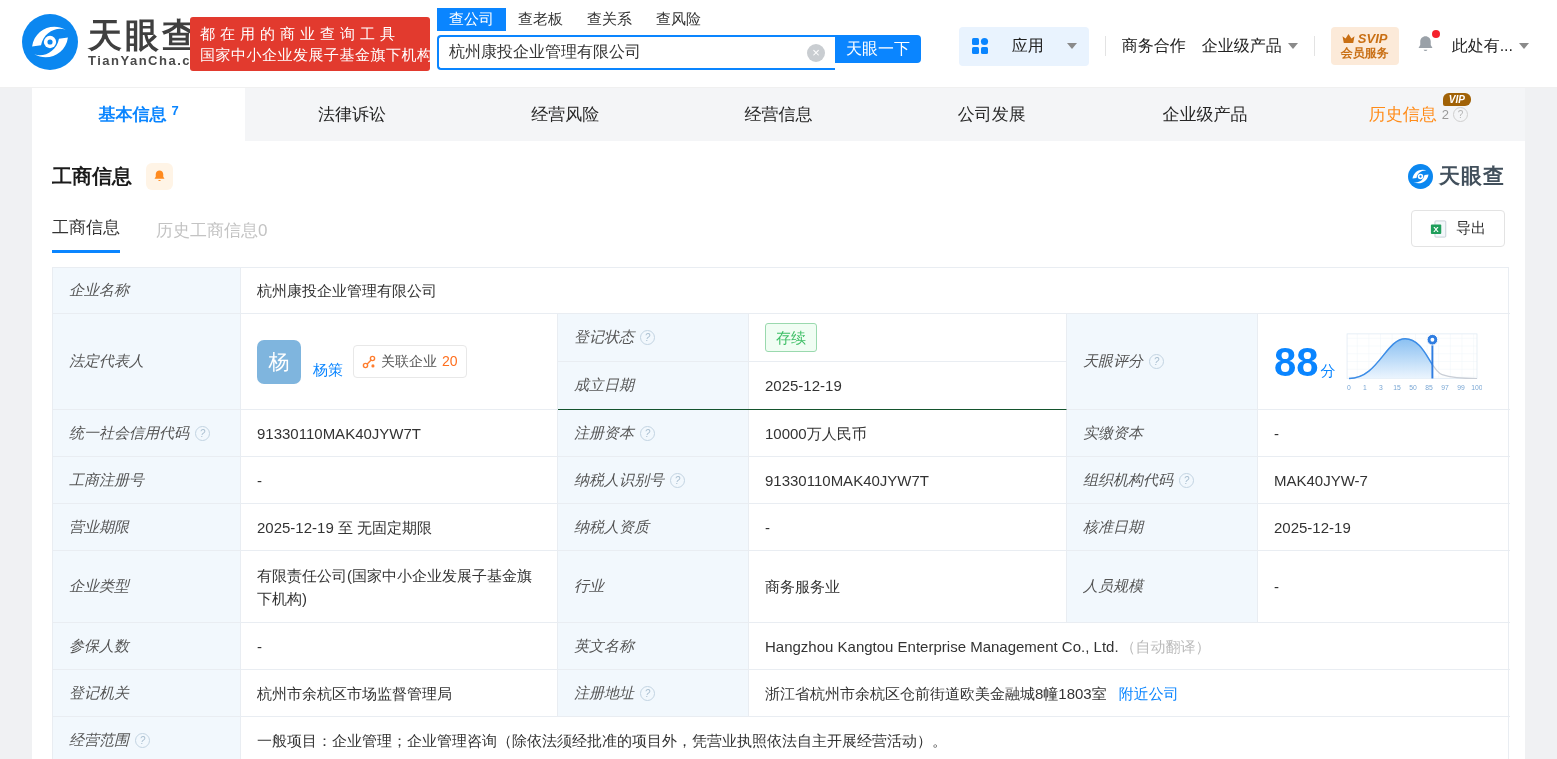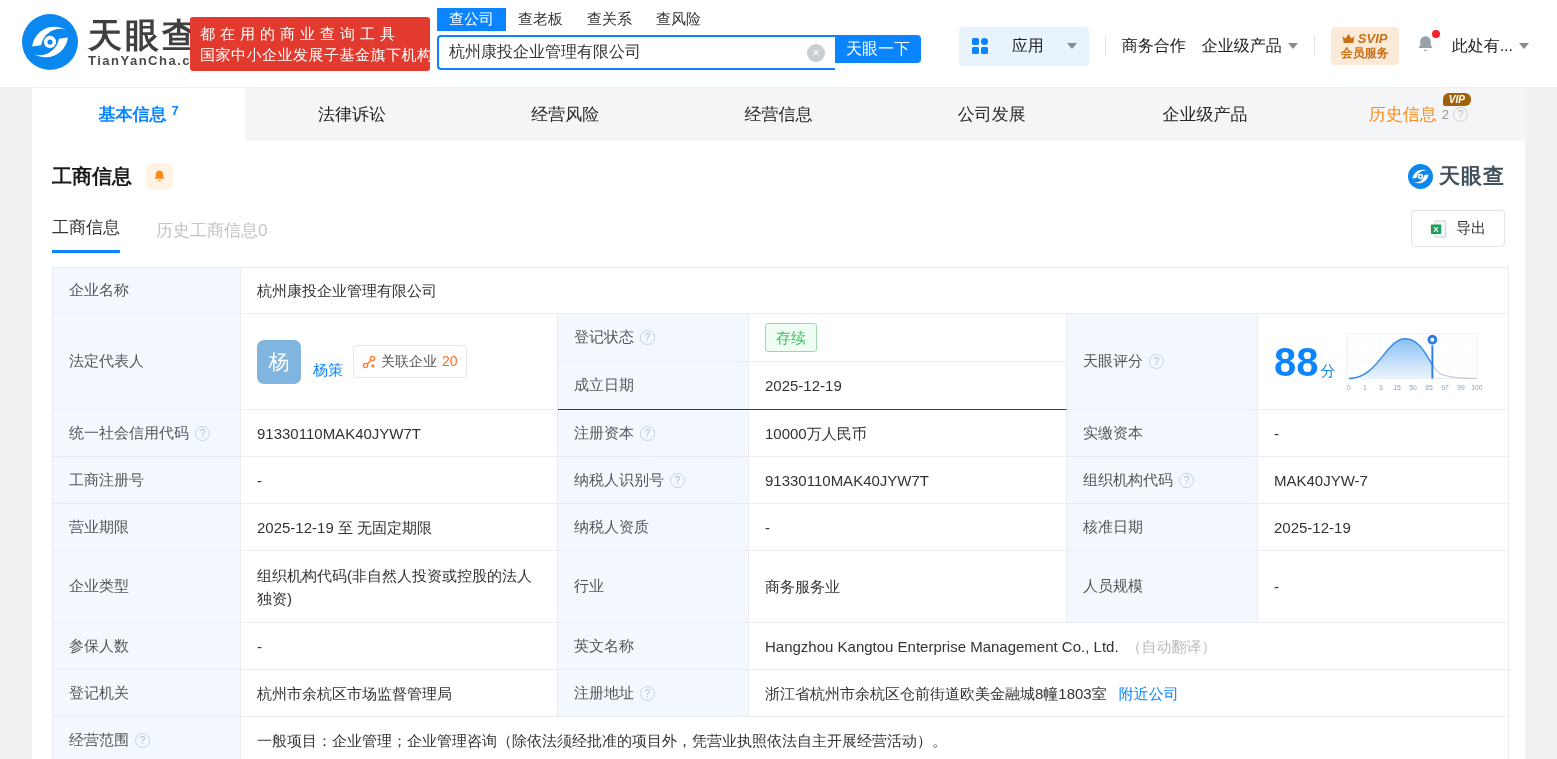--- a/index.html
+++ b/index.html
@@ -61,37 +61,37 @@
   .subtabs { display:flex; align-items:flex-end; gap:36px; margin-top:20px; border-bottom:1px solid transparent; }
   .subtab { font-size:17px; color:#333; padding-bottom:11px; cursor:pointer; }
   .subtab.active { border-bottom:3px solid #0a85ff; font-weight:500; }
   .subtab.dim { color:#c3c3c3; }
   .export-btn { margin-left:auto; display:flex; align-items:center; gap:8px; border:1px solid #e3e3e3; border-radius:4px; background:#fff; padding:8px 18px; font-size:15px; color:#333; cursor:pointer; font-family:inherit; margin-bottom:6px; }
   
   .biz-table { margin-top:13px; width:1457px; display:grid; grid-template-columns:188px 317px 191px 318px 191px 252px; grid-template-rows:46px 96px 47px 47px 47px 72px 47px 47px 47px; border:1px solid #e9edf2; }
   .cell { border-right:1px solid #e9edf2; border-bottom:1px solid #e9edf2; display:flex; align-items:center; padding:0 14px 0 16px; font-size:15px; }
   .cell.no-r { border-right:none; }
   .cell.no-b { border-bottom:none; }
-  .lbl { background:#f2f8fd; color:#555; gap:6px; }
+  .lbl { background:#f2f8fd; color:#555; gap:6px;font-style:italic; }
   .val { color:#333; line-height:23px; }
   .span5 { grid-column:span 5; }
   .span3 { grid-column:span 3; }
   .subgrid { grid-column:3 / 5; display:grid; grid-template-columns:191px 318px; grid-template-rows:1fr 1fr; border-right:1px solid #e9edf2; border-bottom:1px solid #14532d; }
   .subgrid .cell { border-bottom:none; }
   .subgrid .cell.b { border-bottom:1px solid #e9edf2; }
   .avatar { width:44px; height:44px; border-radius:7px; background:#7fb5de; color:#fff; font-size:21px; display:flex; align-items:center; justify-content:center; flex:none; }
   .rep-name { color:#0a85ff; margin:16px 10px 0 12px; cursor:pointer; }
   .rel-badge { display:flex; align-items:center; gap:5px; border:1px solid #e8e8e8; border-radius:4px; padding:4px 8px; cursor:pointer; background:#fff; }
   .rel-badge .rl { font-size:14px; color:#555; }
   .rel-badge .rc { font-size:14px; color:#ff6f1e; }
   .status-badge { color:#3fbf67; background:#f0fdf3; border:1px solid #9ad9ae; border-radius:3px; padding:2px 10px; font-size:15px; }
   .score-val { display:flex; align-items:baseline; color:#0a85ff; margin-right:8px; }
   .score-num { font-size:40px; font-weight:700; line-height:40px; }
   .score-unit { font-size:15px; margin-left:2px; }
-  .eng-note { color:#bbb; margin-left:8px; }
+  .eng-note { color:#bbb; margin-left:2px; }
   .nearby { color:#0a85ff; margin-left:12px; cursor:pointer; white-space:nowrap; }
   .wrap2 { white-space:normal; }
 </style>
 </head>
 <body>
 
 <div class="header">
   <div class="logo">
     <svg class="logo-swirl" viewBox="0 0 50 50">
       <circle cx="25" cy="25" r="25" fill="#0b87f0"></circle>
@@ -379,21 +379,21 @@
         <span>核准日期</span>
       </div>
       <div class="cell val no-r">
           <span>2025-12-19</span>
         </div>
 
       <div class="cell lbl">
         <span>企业类型</span>
       </div>
       <div class="cell val">
-          <span class="wrap2">组织机构代码(非自然人投资或控股的法人独资)</span>
+          <span class="wrap2">有限责任公司(国家中小企业发展子基金旗下机构)</span>
         </div>
       <div class="cell lbl">
         <span>行业</span>
       </div>
       <div class="cell val">
           <span>商务服务业</span>
         </div>
       <div class="cell lbl">
         <span>人员规模</span>
       </div>

